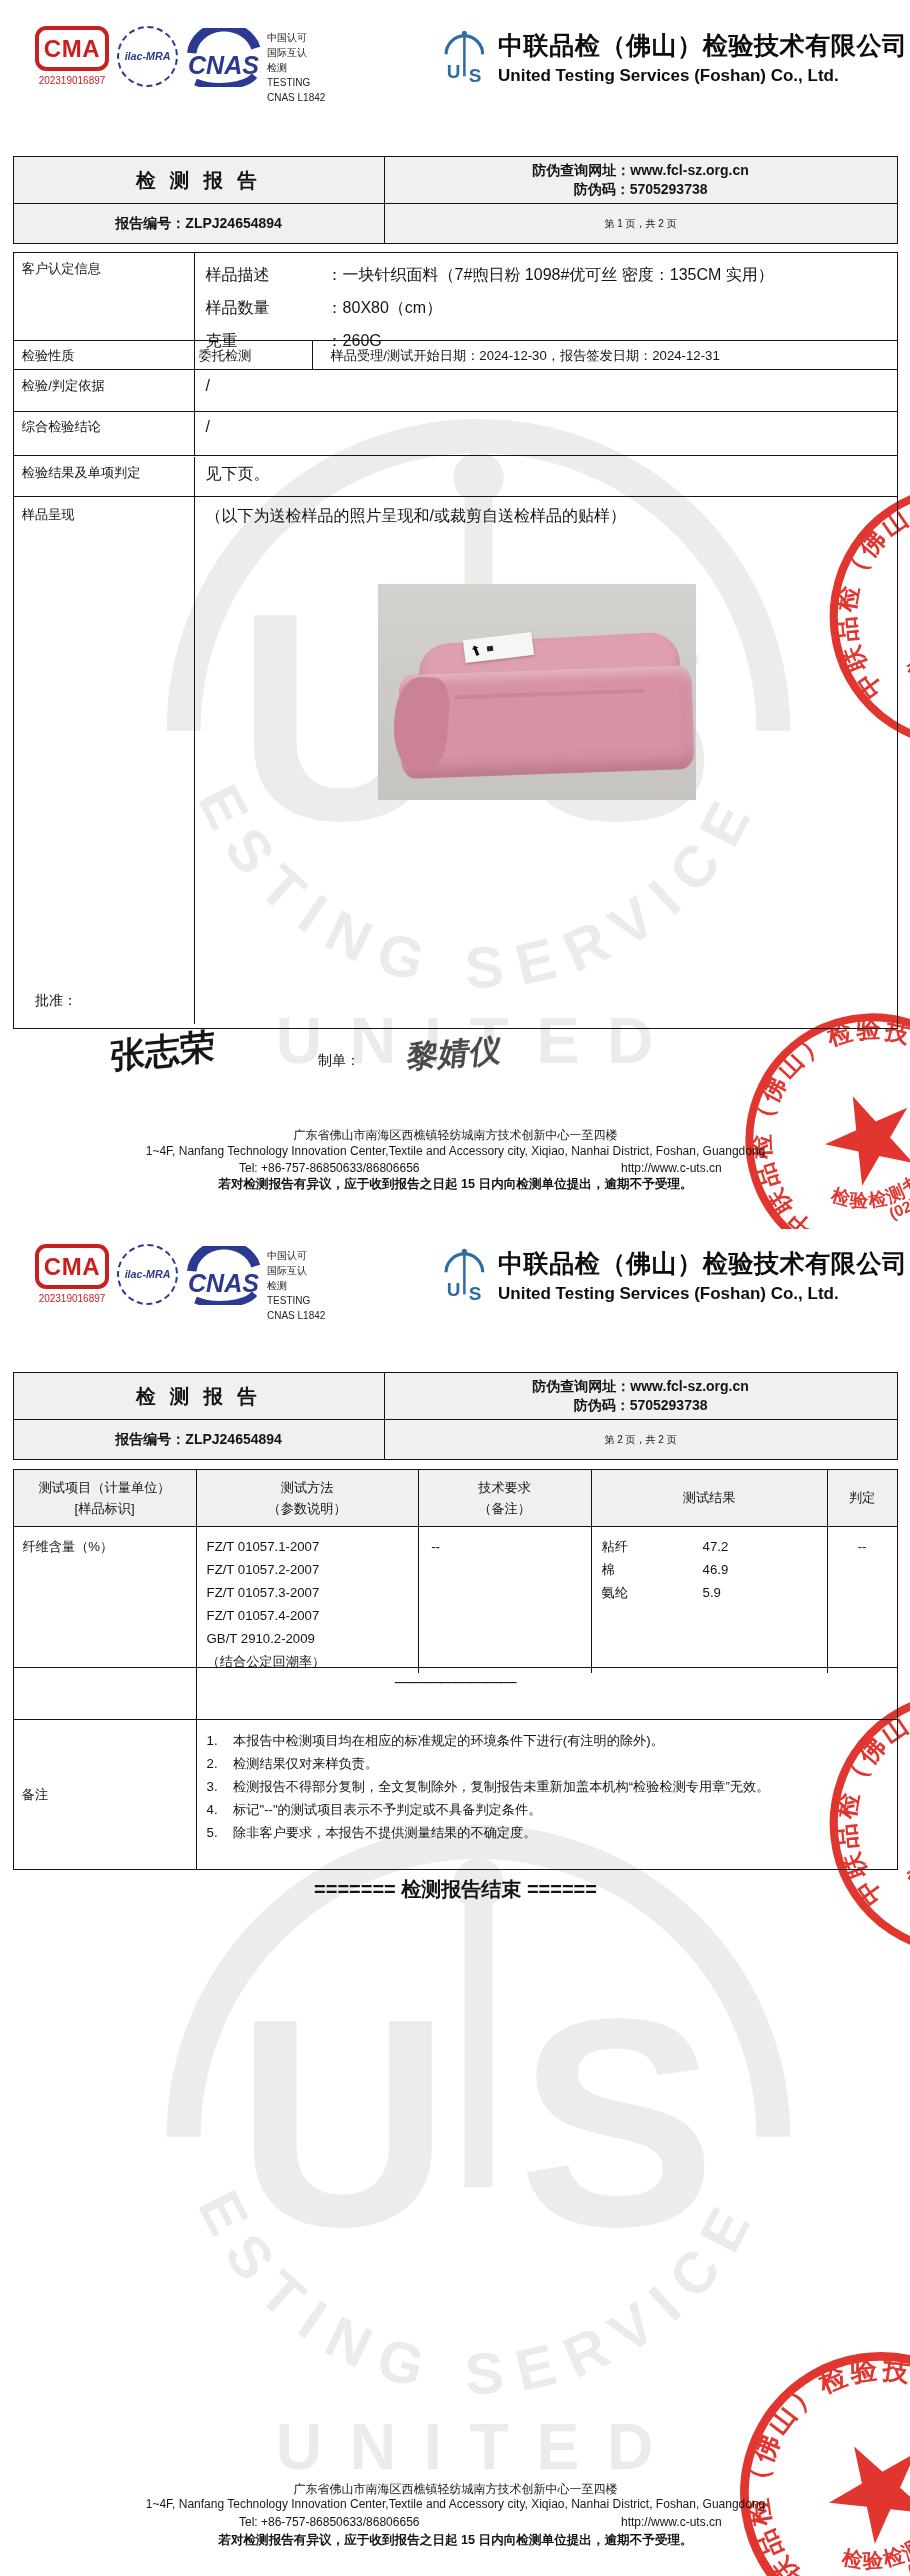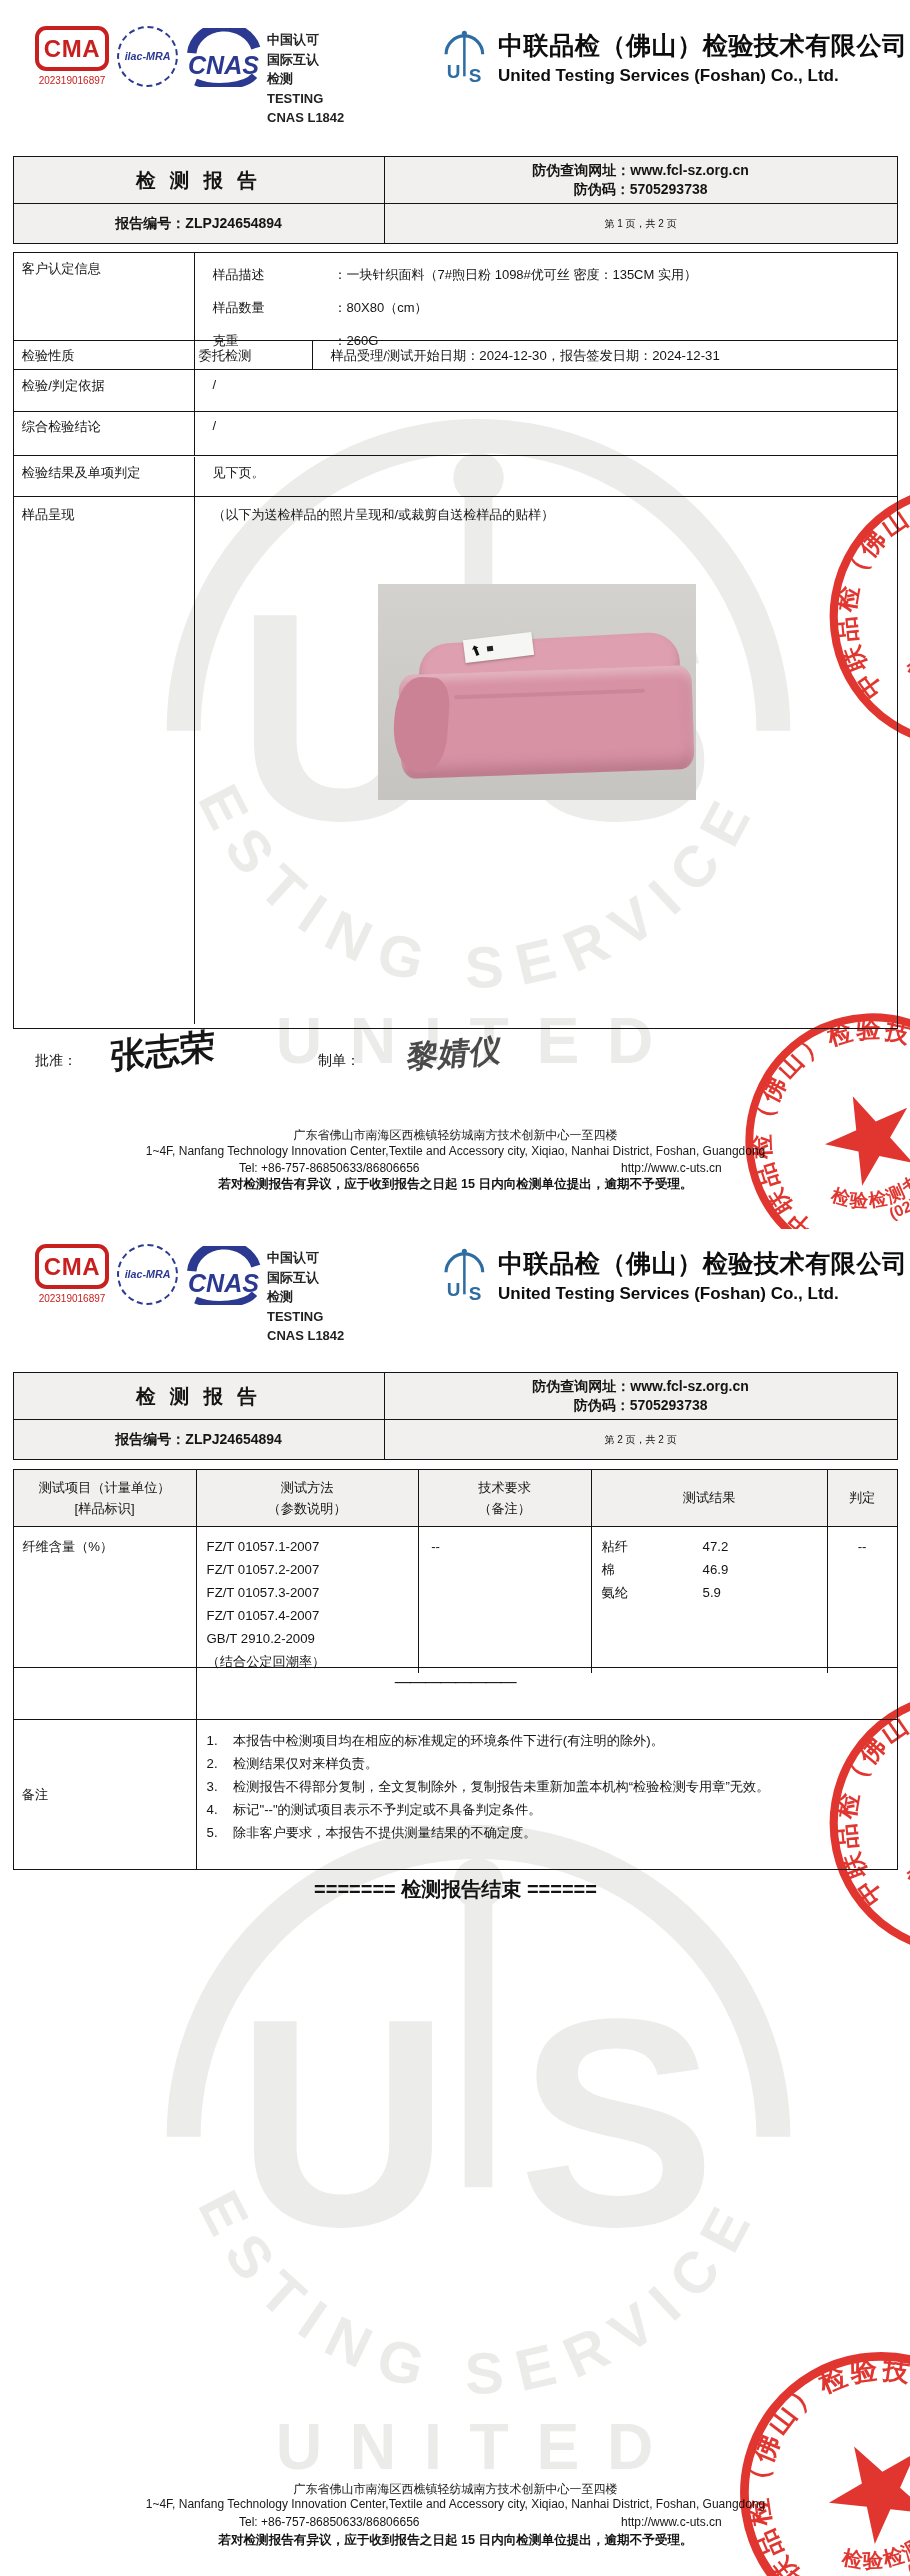--- a/index.html
+++ b/index.html
@@ -12,21 +12,21 @@
   
   .hdr { position:absolute; left:0; width:911px; height:73px; z-index:3; }
   .hdr > div, .hdr > svg { position:absolute; }
   .cma-box { left:35px; top:1.3px; width:74px; height:45px; border:4.4px solid #c8201e; border-radius:11.3px;
              display:flex; align-items:center; justify-content:center; }
   .cma-box span { color:#c8201e; font-size:24px; font-weight:bold; letter-spacing:0.6px; }
   .cma-num { left:26.5px; top:50px; width:91px; text-align:center; color:#c8201e; font-weight:normal; font-size:10px; }
   .ilac { left:117px; top:0.6px; width:61px; height:61px; border:2.5px dashed #2b3990; border-radius:50%;
           display:flex; align-items:center; justify-content:center; }
   .ilac span { color:#2b3990; font-weight:bold; font-style:italic; font-size:10.7px; }
-  .accr { left:267px; top:5px; font-size:13px; line-height:1.5; color:#222;font-weight:bold; }
+  .accr { left:267px; top:5px; font-size:10px; line-height:1.5; color:#222; }
   .company { left:498px; top:3.8px; width:410px; }
   .company .cn { font-size:25px; font-weight:bold; letter-spacing:0.6px; color:#0d0d0d; }
   .company .en { font-size:17px; font-weight:bold; margin-top:4.4px; color:#0d0d0d; }
 
   
   .title-table { position:absolute; left:12.6px; width:885px; height:88px; border:1.9px solid #141414;
                  background:#f1f0ee; z-index:3; display:grid; grid-template-columns:371px 1fr; grid-template-rows:47px 1fr; }
   .title-table .cell { display:flex; align-items:center; justify-content:center; flex-direction:column; }
   .tt-c1 { border-right:1.3px solid #141414; border-bottom:1.3px solid #141414; }
   .tt-c2 { border-bottom:1.3px solid #141414; }
@@ -34,21 +34,21 @@
   .tt-title { font-size:19.5px; font-weight:bold; letter-spacing:4.4px; }
   .tt-line { font-size:14px; font-weight:600; line-height:19.5px; }
   .tt-repno { font-size:14px; font-weight:bold; }
   .tt-page { font-size:10px; }
 
   
   #info-table { position:absolute; left:12.6px; top:252px; width:885px; height:777px; border:1.3px solid #141414; z-index:3; }
   .irow { position:absolute; left:0; right:0; }
   .lab { position:absolute; left:0; top:0; bottom:0; width:181px; border-right:1.3px solid #141414;
          padding:7px 5px 0 8.2px; font-size:13.2px; }
-  .con { position:absolute; left:182px; right:0; top:0; bottom:0; padding:7px 0 0 10px; font-size:13px;margin-left:7px; }
+  .con { position:absolute; left:182px; right:0; top:0; bottom:0; padding:7px 0 0 10px; font-size:16px; }
   .mid { position:absolute; left:175px; top:0; bottom:0; width:124px; border-right:1.3px solid #141414;
          padding:6.3px 0 0 10px; font-size:13.2px; }
   .con2 { position:absolute; left:307px; right:0; top:0; bottom:0; padding:6.3px 0 0 10px; font-size:13.2px; }
   .kvline { line-height:33px; white-space:nowrap; }
   .kvlab { display:inline-block; width:121px; }
 
   
   #photo { position:absolute; left:378px; top:584px; width:318px; height:216px; z-index:4;
            background:linear-gradient(#d3d2ce,#c5c4c0); overflow:hidden; }
   .fab-main { position:absolute; left:7%; top:40%; width:92%; height:48%; background:#d792a4;
@@ -228,21 +228,21 @@
     <div class="fab-roll"></div>
     <div class="fab-main"></div>
     <div class="fab-edge"></div>
     <div class="fab-crease"></div>
     <div class="sample-label">
       <span class="arrow">⬆</span>
       <span class="mark"></span>
     </div>
   </div>
 
-  <span class="sig-label" style="left:35px; top:1052px;">批准：</span>
+  <span class="sig-label" style="left:35px; top:992px;">批准：</span>
   <span class="sig-name" id="sig1">张志荣</span>
   <span class="sig-label" style="left:318px; top:1052px;">制单：</span>
   <span class="sig-name" id="sig2">黎婧仪</span>
 
   <div class="addr" style="top:1127px;">广东省佛山市南海区西樵镇轻纺城南方技术创新中心一至四楼</div>
   <div class="addr" style="top:1144px;">1~4F, Nanfang Technology Innovation Center,Textile and Accessory city, Xiqiao, Nanhai District, Foshan, Guangdong</div>
   <div class="telrow" style="top:1161px;">
     <span class="tel">Tel: +86-757-86850633/86806656</span>
     <span class="url">http://www.c-uts.cn</span>
   </div>

